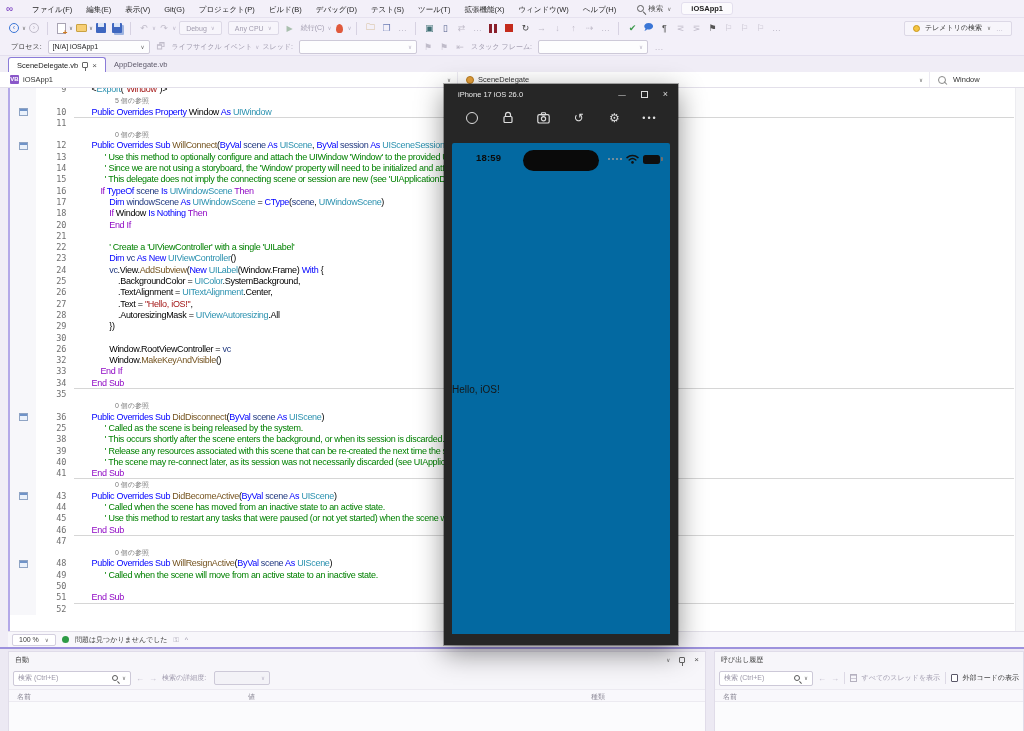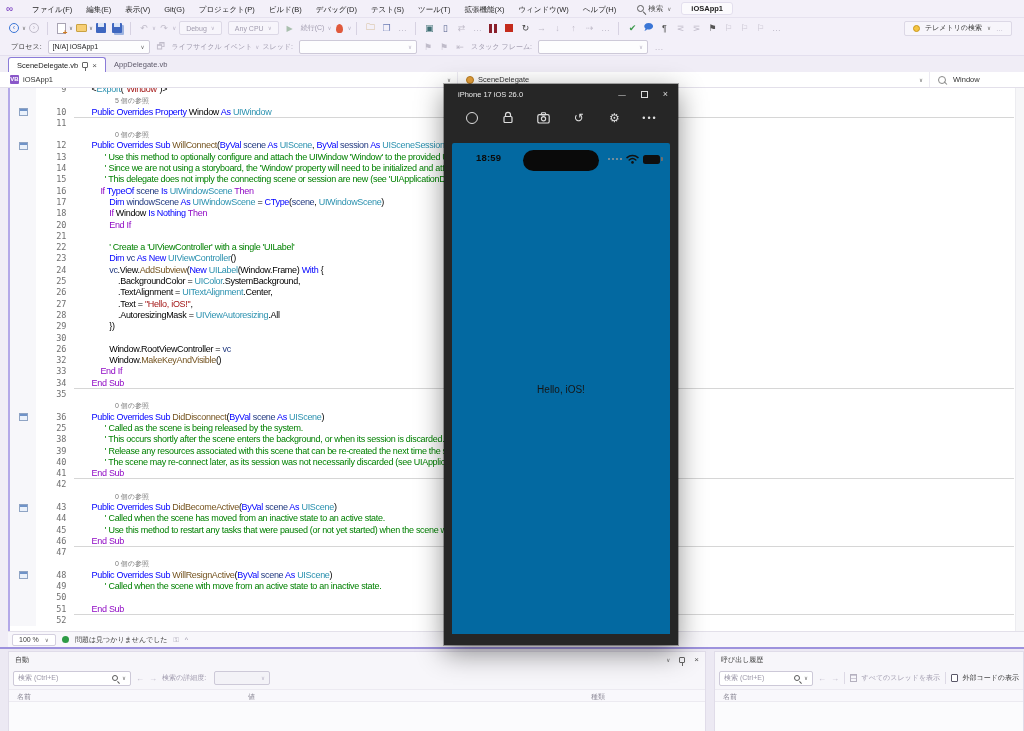--- a/index.html
+++ b/index.html
@@ -99,21 +99,21 @@
   .simico{display:inline-flex;align-items:center;justify-content:center;width:16px;height:16px;}
   .bezelcirc{width:12px;height:12px;border:1.4px solid #dedede;border-radius:50%;}
   #simscreen{margin:12px 8px;width:218px;height:491px;background:#0369a1;position:relative;border-radius:2px 2px 0 0;}
   .stime{position:absolute;left:24px;top:9px;font-size:9.5px;font-weight:bold;color:#0b0b0b;letter-spacing:.2px;}
   .island{position:absolute;left:71px;top:7px;width:76px;height:21px;background:#0a0a0a;border-radius:11px;}
   .statico{position:absolute;right:10px;top:11px;display:flex;align-items:center;gap:4px;}
   .celldots{display:flex;gap:2px;}
   .celldots i{width:2px;height:2px;border-radius:50%;background:#9a9a9a;display:inline-block;}
   .battery{width:17px;height:9px;background:#0f0f0f;border-radius:2.5px;position:relative;}
   .battery::after{content:'';position:absolute;right:-3px;top:2.5px;width:2px;height:4px;background:#6f6f6f;border-radius:0 1px 1px 0;}
-  .hello{position:absolute;left:0;right:0;top:50%;transform:translateY(-50%);text-align:center;font-size:10px;color:#161616;}
+  .hello{position:absolute;left:0;right:0;top:50%;transform:translateY(-50%);font-size:10px;color:#161616;}
   #simfoot{height:23px;display:flex;align-items:center;justify-content:space-between;padding:0 13px;color:#f0f0f0;font-size:7px;font-weight:bold;}
   #simfoot .right{display:flex;align-items:center;gap:6px;font-weight:bold;}
 </style>
 </head>
 <body>
 
 <div id="titlebar">
   <span class="vslogo">∞</span>
   <span id="menus"><span class="menu-item">ファイル(F)</span><span class="menu-item">編集(E)</span><span class="menu-item">表示(V)</span><span class="menu-item">Git(G)</span><span class="menu-item">プロジェクト(P)</span><span class="menu-item">ビルド(B)</span><span class="menu-item">デバッグ(D)</span><span class="menu-item">テスト(S)</span><span class="menu-item">ツール(T)</span><span class="menu-item">拡張機能(X)</span><span class="menu-item">ウィンドウ(W)</span><span class="menu-item">ヘルプ(H)</span></span>
   <span class="tb-search">
@@ -447,25 +447,20 @@
         <span class="lnum">40</span>
         <span class="ctext"><span class="tk-g">              ' The scene may re-connect later, as its session was not necessarily discarded (see UIApplicationDelegate `DidDiscardSceneSessions` instead).</span></span>
       </div>
       <div class="crow sep">
         <span class="glyph"></span>
         <span class="lnum">41</span>
         <span class="ctext"><span class="tk-c">        End Sub</span></span>
       </div>
       <div class="crow">
         <span class="glyph"></span>
-        <span class="lnum">42</span>
-        <span class="ctext"></span>
-      </div>
-      <div class="crow">
-        <span class="glyph"></span>
         <span class="lnum"></span>
         <span class="lens" style="padding-left: 40.936px;">0 個の参照</span>
       </div>
       <div class="crow">
         <span class="glyph">
           <span class="refglyph"></span>
         </span>
         <span class="lnum">43</span>
         <span class="ctext"><span class="tk-k">        Public Overrides Sub </span><span class="tk-m">DidBecomeActive</span><span class="tk-d">(</span><span class="tk-k">ByVal </span><span class="tk-p">scene</span><span class="tk-k"> As </span><span class="tk-t">UIScene</span><span class="tk-d">)</span></span>
       </div>
@@ -497,21 +492,21 @@
       <div class="crow">
         <span class="glyph">
           <span class="refglyph"></span>
         </span>
         <span class="lnum">48</span>
         <span class="ctext"><span class="tk-k">        Public Overrides Sub </span><span class="tk-m">WillResignActive</span><span class="tk-d">(</span><span class="tk-k">ByVal </span><span class="tk-p">scene</span><span class="tk-k"> As </span><span class="tk-t">UIScene</span><span class="tk-d">)</span></span>
       </div>
       <div class="crow">
         <span class="glyph"></span>
         <span class="lnum">49</span>
-        <span class="ctext"><span class="tk-g">              ' Called when the scene with move from an active state to an inactive state.</span></span>
+        <span class="ctext"><span class="tk-g">              ' Called when the scene will move from an active state to an inactive state.</span></span>
       </div>
       <div class="crow">
         <span class="glyph"></span>
         <span class="lnum">50</span>
       </div>
       <div class="crow sep">
         <span class="glyph"></span>
         <span class="lnum">51</span>
         <span class="ctext"><span class="tk-c">        End Sub</span></span>
       </div>

